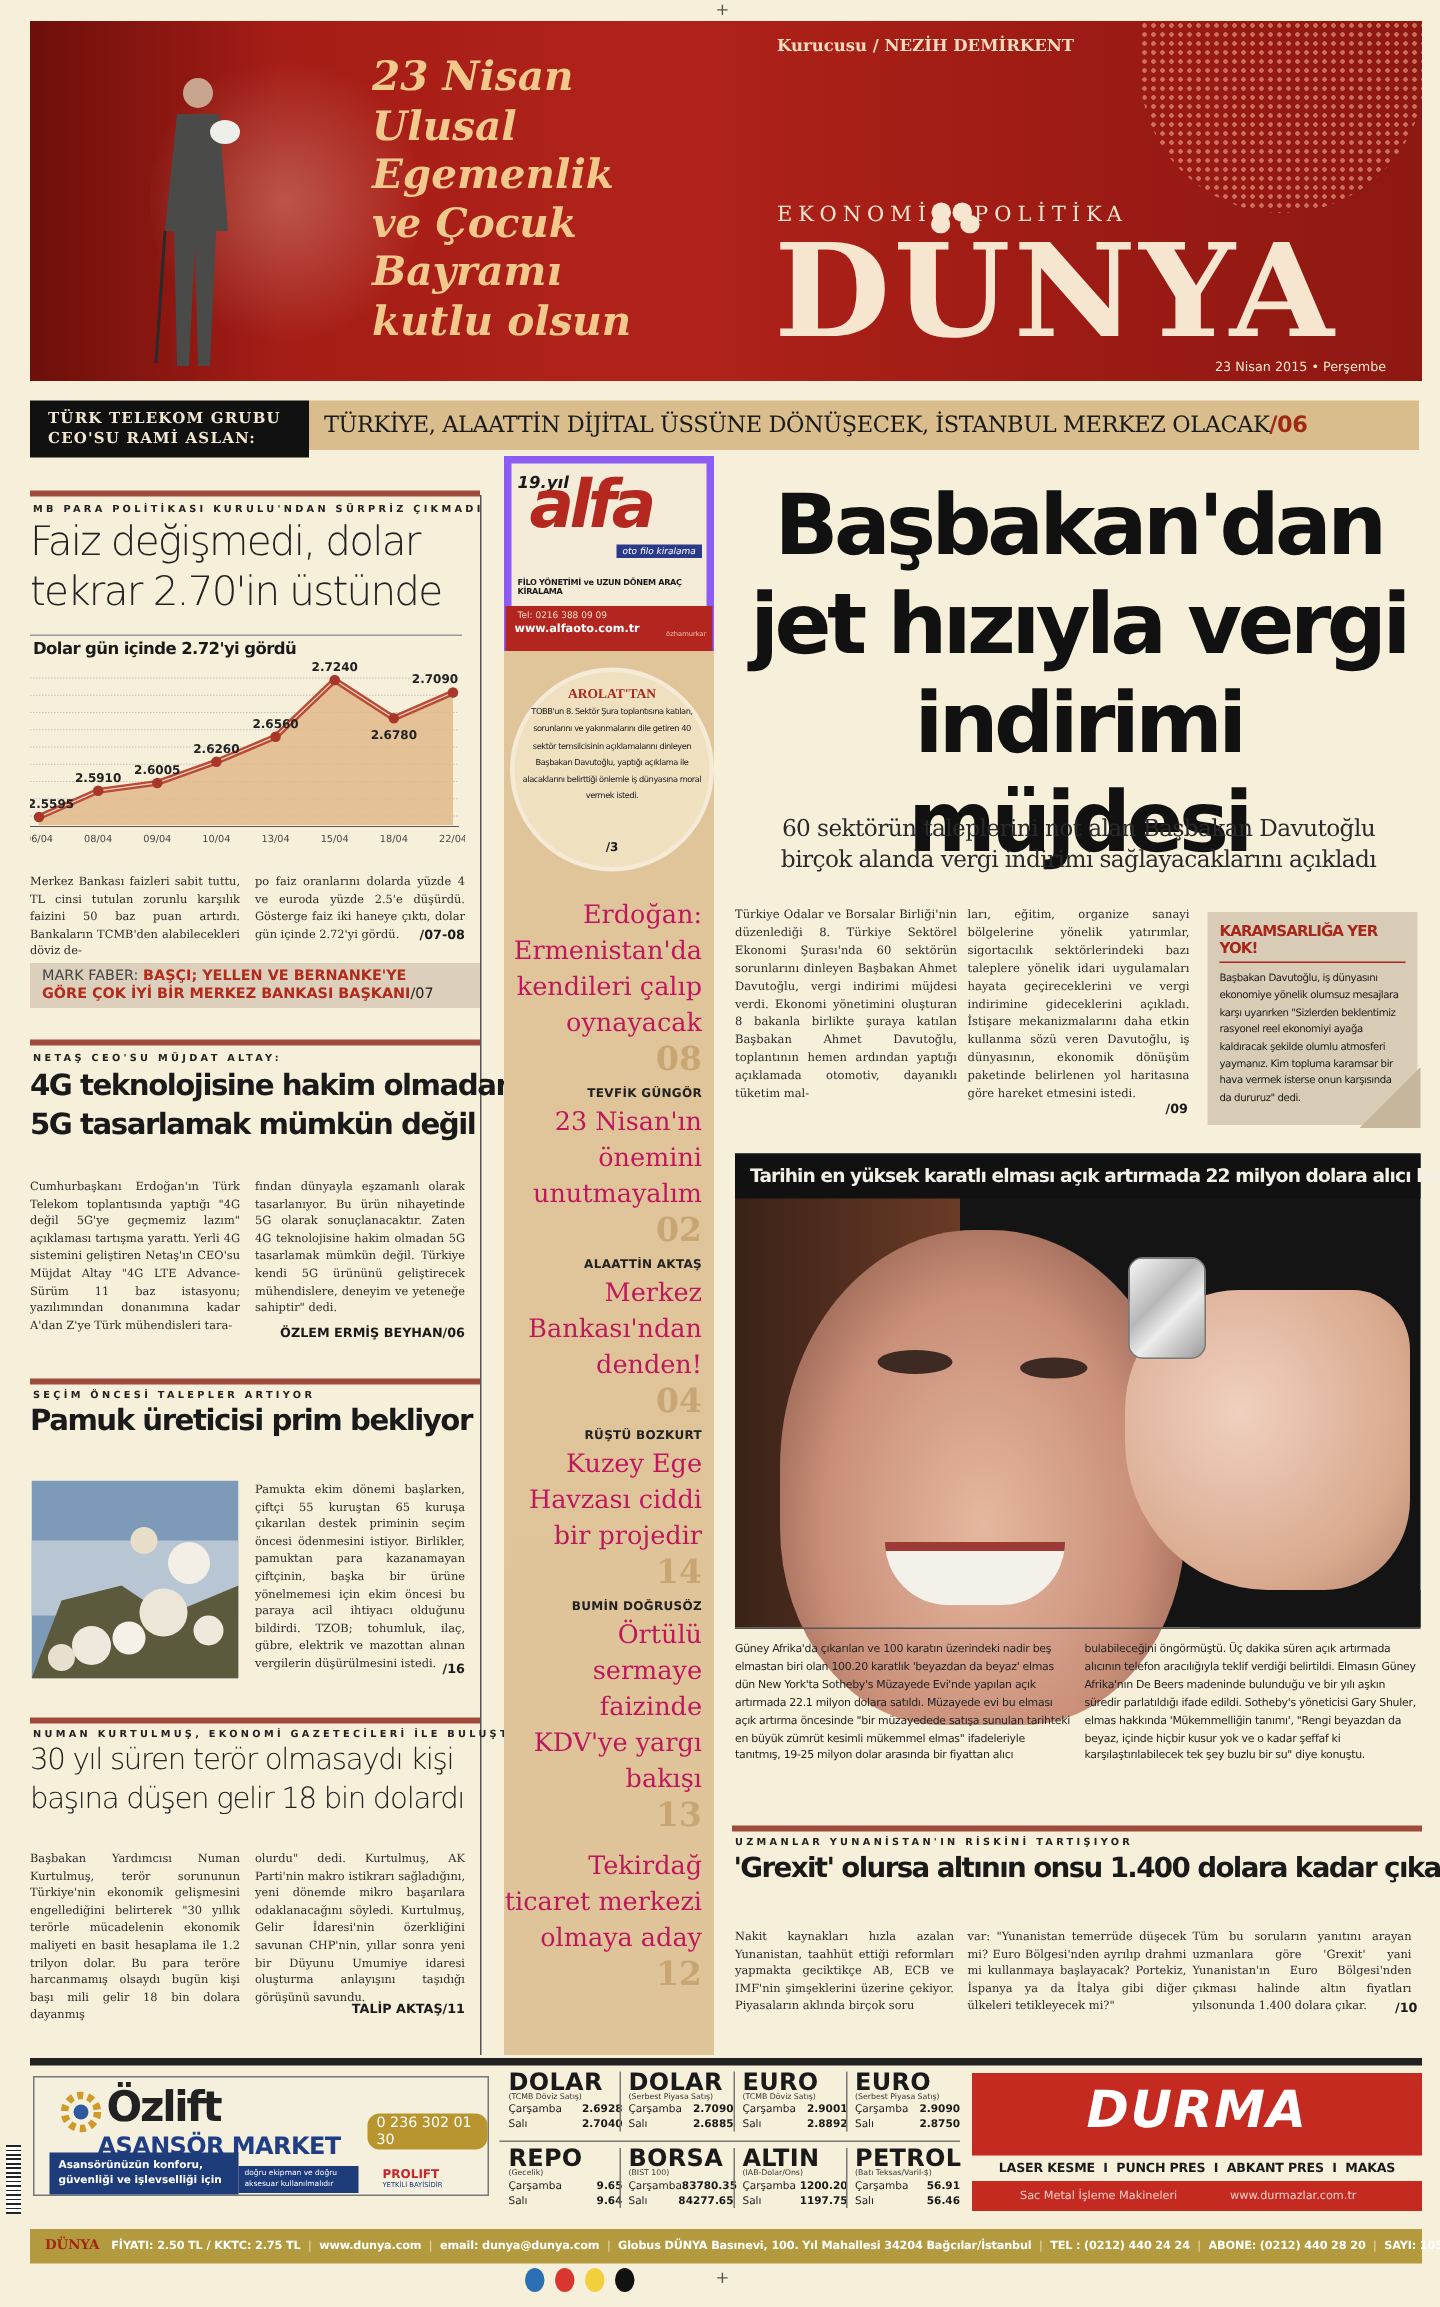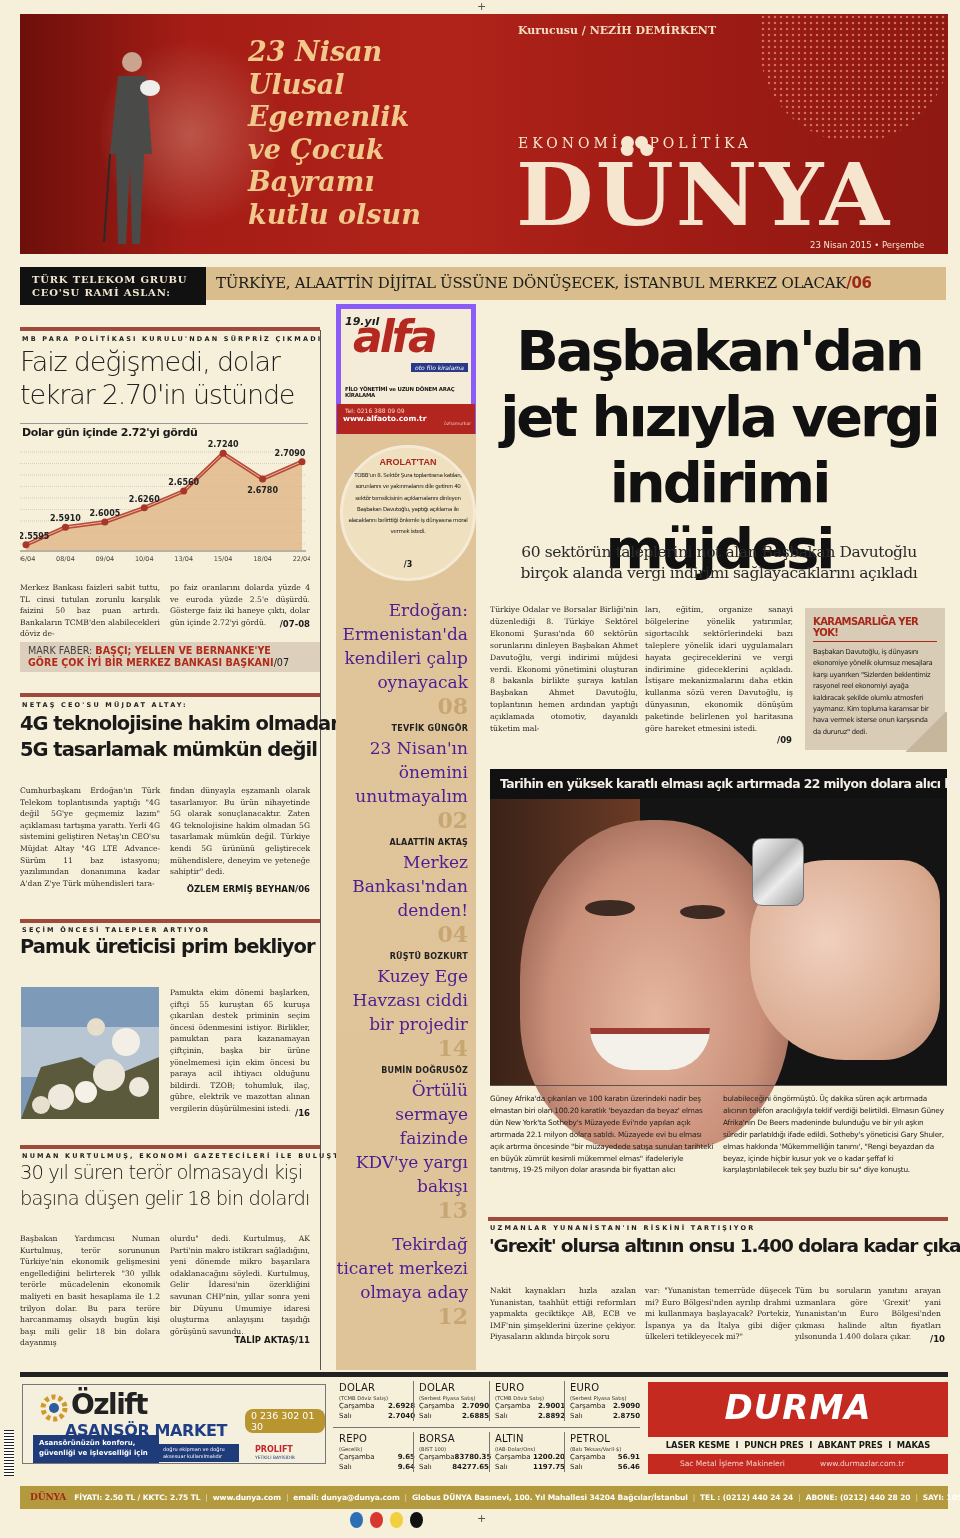--- a/index.html
+++ b/index.html
@@ -37,21 +37,21 @@
   .byline { font-weight: bold; font-size: 8.5px; text-align: right; }
 
   
   #chart { left: 20px; top: 440px; width: 290px; height: 130px; }
 
   
   #midcol { left: 336px; top: 304px; width: 140px; height: 1066px; background: linear-gradient(180deg, #e0c59b 0%, #dfc49a 100%); }
   #alfa-ad { left: 336px; top: 304px; width: 140px; height: 130px; background: #f4ecd8; border: 5px solid #8b5cf6; }
   #alfa-red { left: 337px; top: 404px; width: 138px; height: 30px; background: #b32620; }
   #arolat-circle { left: 340px; top: 445px; width: 136px; height: 136px; border-radius: 50%; background: #efe0c0; border: 3px solid #f5ead6; }
-  .mid-head { font-family: "DejaVu Serif", serif; font-size: 17px; line-height: 24px; text-align: right; color: #4c1d95; }
+  .mid-head { font-family: "DejaVu Serif", serif; font-size: 17px; line-height: 24px; text-align: right; color: #be185d; }
   .mid-num { font-family: "DejaVu Serif", serif; font-weight: bold; font-size: 22px; text-align: right; color: #c8a673; line-height: 24px; }
   .mid-author { font-weight: bold; font-size: 8px; text-align: right; color: #222; letter-spacing: 0.2px; }
 
   
   .main-head { font-family: "DejaVu Sans", sans-serif; font-weight: bold; font-size: 56px; line-height: 66px; letter-spacing: -3px; text-align: center; color: #111; }
   .deck { font-family: "DejaVu Serif", serif; font-size: 15.5px; line-height: 21px; text-align: center; color: #2a2a2a; letter-spacing: -0.4px; }
 
   #karamsar { left: 805px; top: 608px; width: 140px; height: 142px; background: #d9ccb6; padding: 8px 8px; }
   #karamsar .ttl { color: #a8271b; font-weight: bold; font-size: 10px; letter-spacing: -0.6px; border-bottom: 1px solid #a8271b; padding-bottom: 3px; }
   #karamsar .txt { font-size: 6.8px; line-height: 11.4px; margin-top: 5px; letter-spacing: -0.3px; }
@@ -65,21 +65,21 @@
   #diamond { left: 752px; top: 838px; width: 52px; height: 68px; border-radius: 10px; background: linear-gradient(135deg, #f8f8f8 0%, #b7b7b7 40%, #ececec 60%, #9a9a9a 100%); border: 1px solid #777; }
   #mouth { left: 590px; top: 1028px; width: 120px; height: 42px; border-radius: 0 0 60px 60px; background: #f4f1ea; border-top: 6px solid #9c3a36; }
 
   .sans-body { font-family: "DejaVu Sans", sans-serif; font-size: 7.3px; line-height: 11.9px; color: #222; letter-spacing: -0.2px; }
 
   
   #bottom-rule { left: 20px; top: 1372px; width: 928px; height: 5px; background: #222; }
   #ozlift { left: 22px; top: 1384px; width: 304px; height: 80px; border: 1px solid #777; background: #f5efde; }
   #markets { left: 333px; top: 1378px; width: 307px; height: 100px; }
   .mkt { position: absolute; width: 76px; font-size: 6.5px; line-height: 9.6px; }
-  .mkt .t { font-weight: normal; font-size: 10px; line-height: 13px; letter-spacing: 0.2px; }
+  .mkt .t { font-weight: bold; font-size: 16px; line-height: 13px; letter-spacing: 0.2px; }
   .mkt .s { font-size: 5.2px; color: #333; line-height: 8px; }
   .mkt .r { display: flex; justify-content: space-between; font-size: 7px; line-height: 9.5px; }
   .mkt .r b { font-weight: bold; }
   .mkt.sep { border-left: 1px solid #777; padding-left: 5px; }
   #durma { left: 648px; top: 1382px; width: 300px; height: 92px; }
   #footer { left: 20px; top: 1486px; width: 928px; height: 23px; background: #b39a3e; color: #fff; font-size: 7.5px; font-weight: bold; padding: 6px 10px; white-space: nowrap; letter-spacing: -0.1px; }
   #footer .brand { color: #a52418; font-family: "DejaVu Serif", serif; font-size: 9px; margin-right: 8px; }
   #footer .sep { color: #e8ddb8; margin: 0 5px; font-weight: normal; }
   .dot { position: absolute; top: 1512px; width: 13px; height: 16px; border-radius: 50%; }
 </style>
@@ -227,21 +227,21 @@
   <div class="abs" style="left:12px;top:6px;color:#b42820;font-weight:bold;font-style:italic;font-size:44px;letter-spacing:-3px;line-height:44px;">alfa</div>
   <div class="abs" style="left:70px;top:54px;background:#2b3a88;color:#fff;font-size:6px;padding:1px 4px;font-style:italic;">oto filo kiralama</div>
   <div class="abs" style="left:4px;top:77px;font-size:5.4px;font-weight:bold;letter-spacing:-0.2px;">FİLO YÖNETİMİ ve UZUN DÖNEM ARAÇ KİRALAMA</div>
 </div>
 <div id="alfa-red" class="abs">
   <div style="color:#f3d9c4;font-size:6px;padding:3px 0 0 8px;">Tel: 0216 388 09 09</div>
   <div style="color:#fff;font-size:7.5px;font-weight:bold;padding-left:6px;">www.alfaoto.com.tr</div>
   <div class="abs" style="right:4px;top:17px;color:#f3c2b4;font-size:4.5px;">özhamurkar</div>
 </div>
 <div id="arolat-circle" class="abs"></div>
-<div class="abs" style="left:340px;top:457px;width:136px;text-align:center;color:#a8271b;font-family:Liberation Sans, sans-serif;font-weight:bold;font-size:9px;">AROLAT'TAN</div>
+<div class="abs" style="left:340px;top:457px;width:136px;text-align:center;color:#a8271b;font-family:Liberation Serif, serif;font-weight:bold;font-size:9px;">AROLAT'TAN</div>
 <div class="abs" style="left:348px;top:470px;width:120px;text-align:center;font-size:5.5px;line-height:11.3px;letter-spacing:-0.3px;">TOBB'un 8. Sektör Şura toplantısına katılan, sorunlarını ve yakınmalarını dile getiren 40 sektör temsilcisinin açıklamalarını dinleyen Başbakan Davutoğlu, yaptığı açıklama ile alacaklarını belirttiği önlemle iş dünyasına moral vermek istedi.</div>
 <div class="abs" style="left:340px;top:560px;width:136px;text-align:center;font-weight:bold;font-size:8px;">/3</div>
 
 <div class="abs" style="left:336px;top:598px;width:132px;">
   <div>
     <div class="mid-head">Erdoğan: Ermenistan'da kendileri çalıp oynayacak</div>
     <div class="mid-num">08</div>
   </div>
   <div style="margin-top:6px;">
     <div class="mid-author">TEVFİK GÜNGÖR</div>

